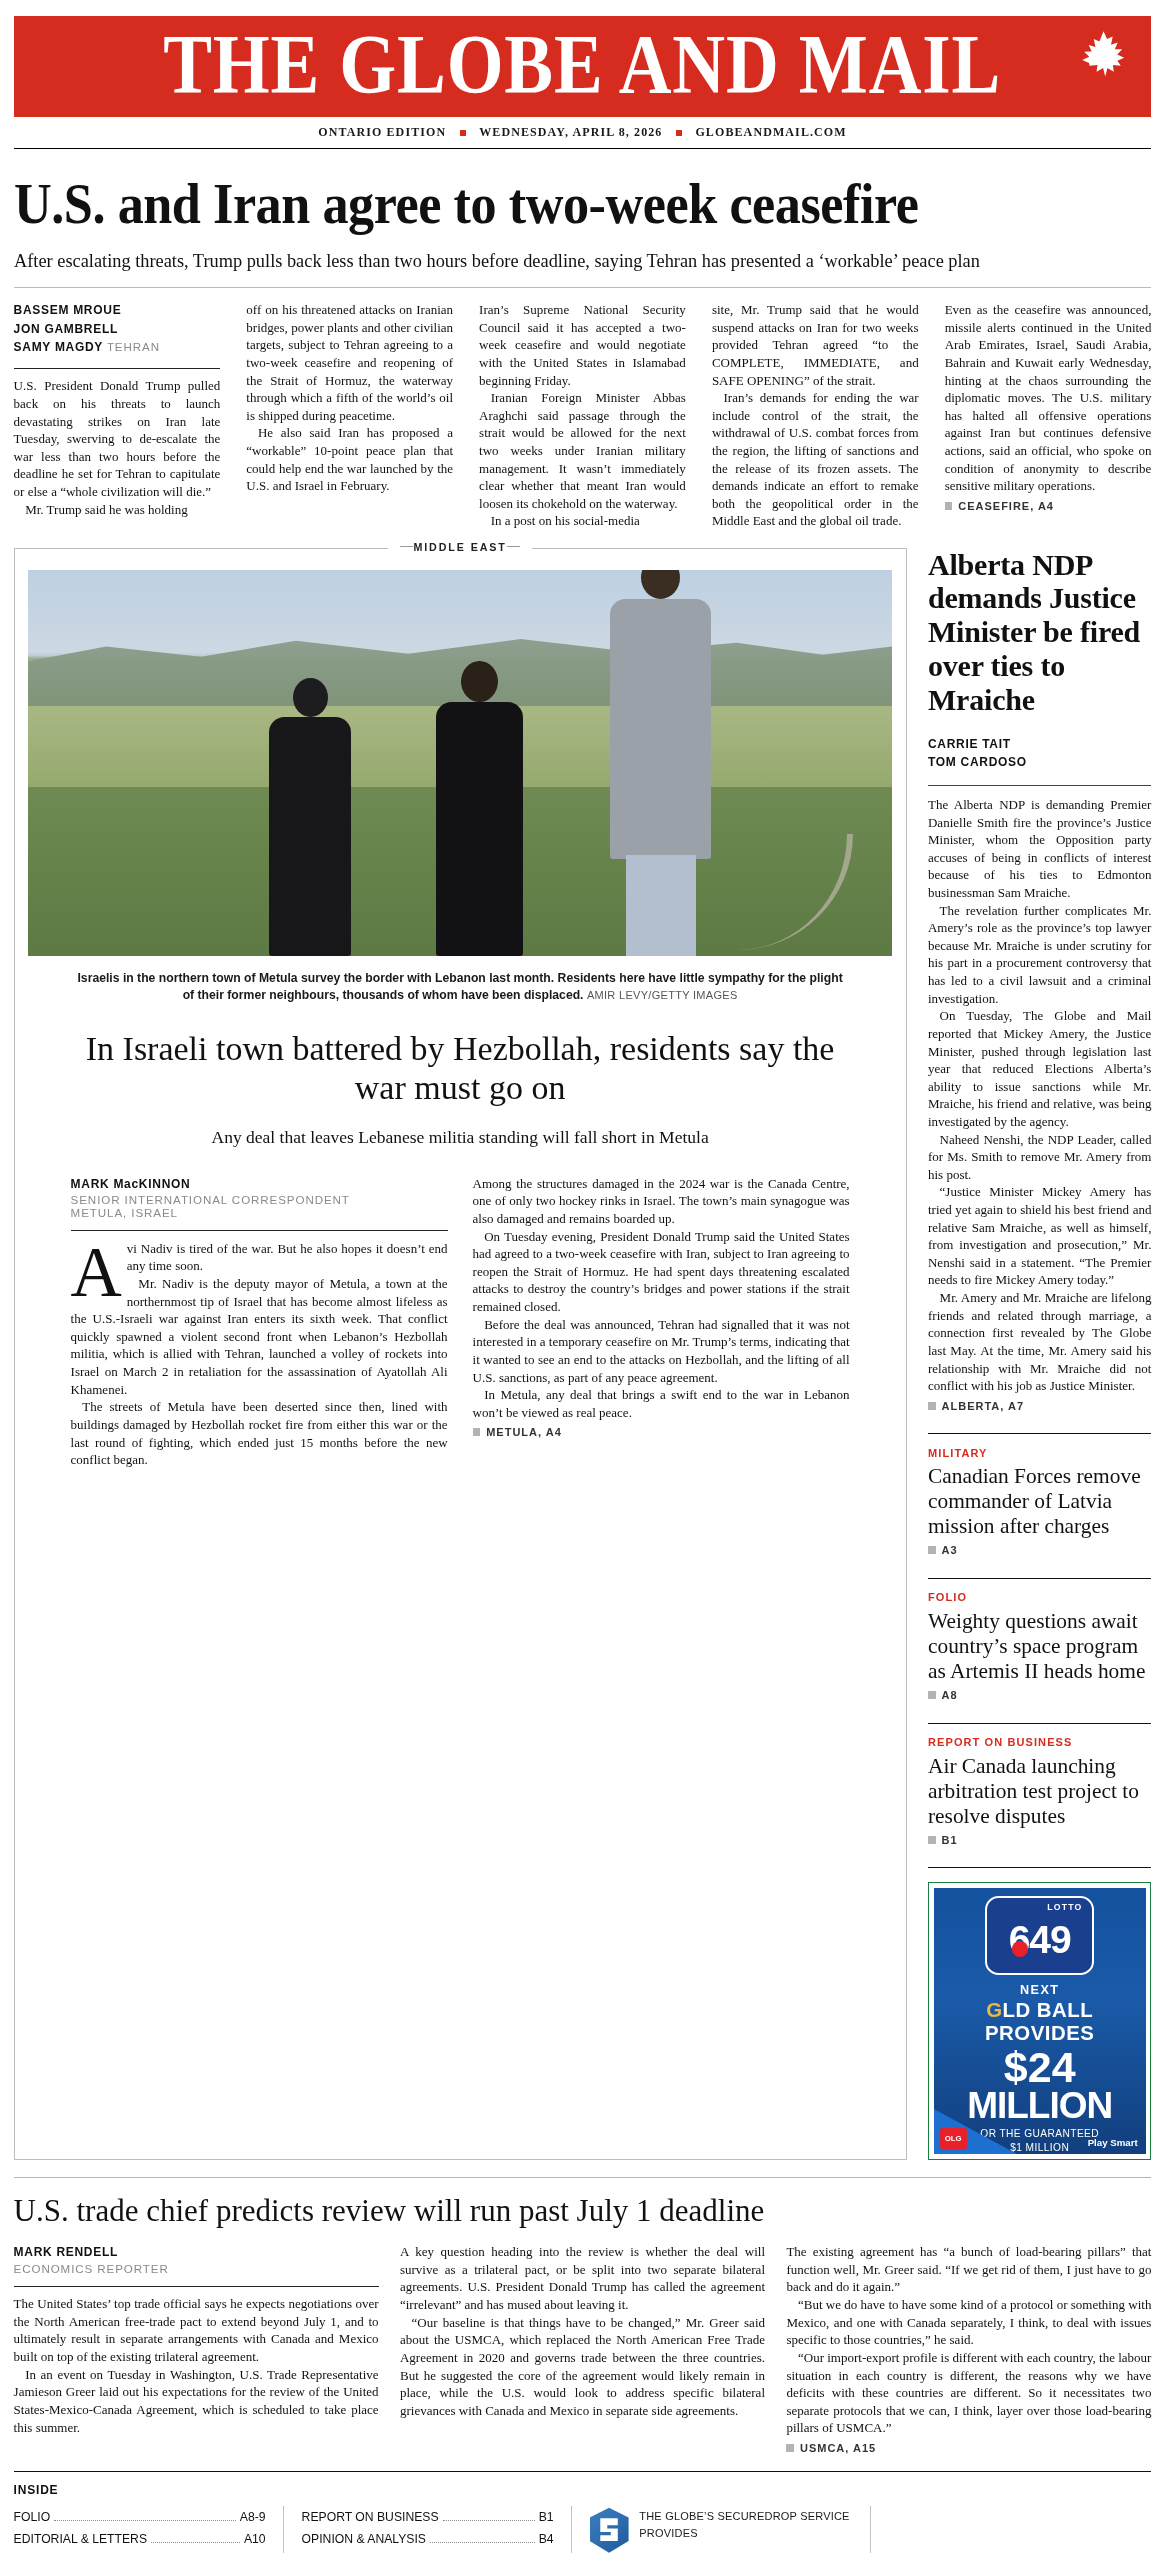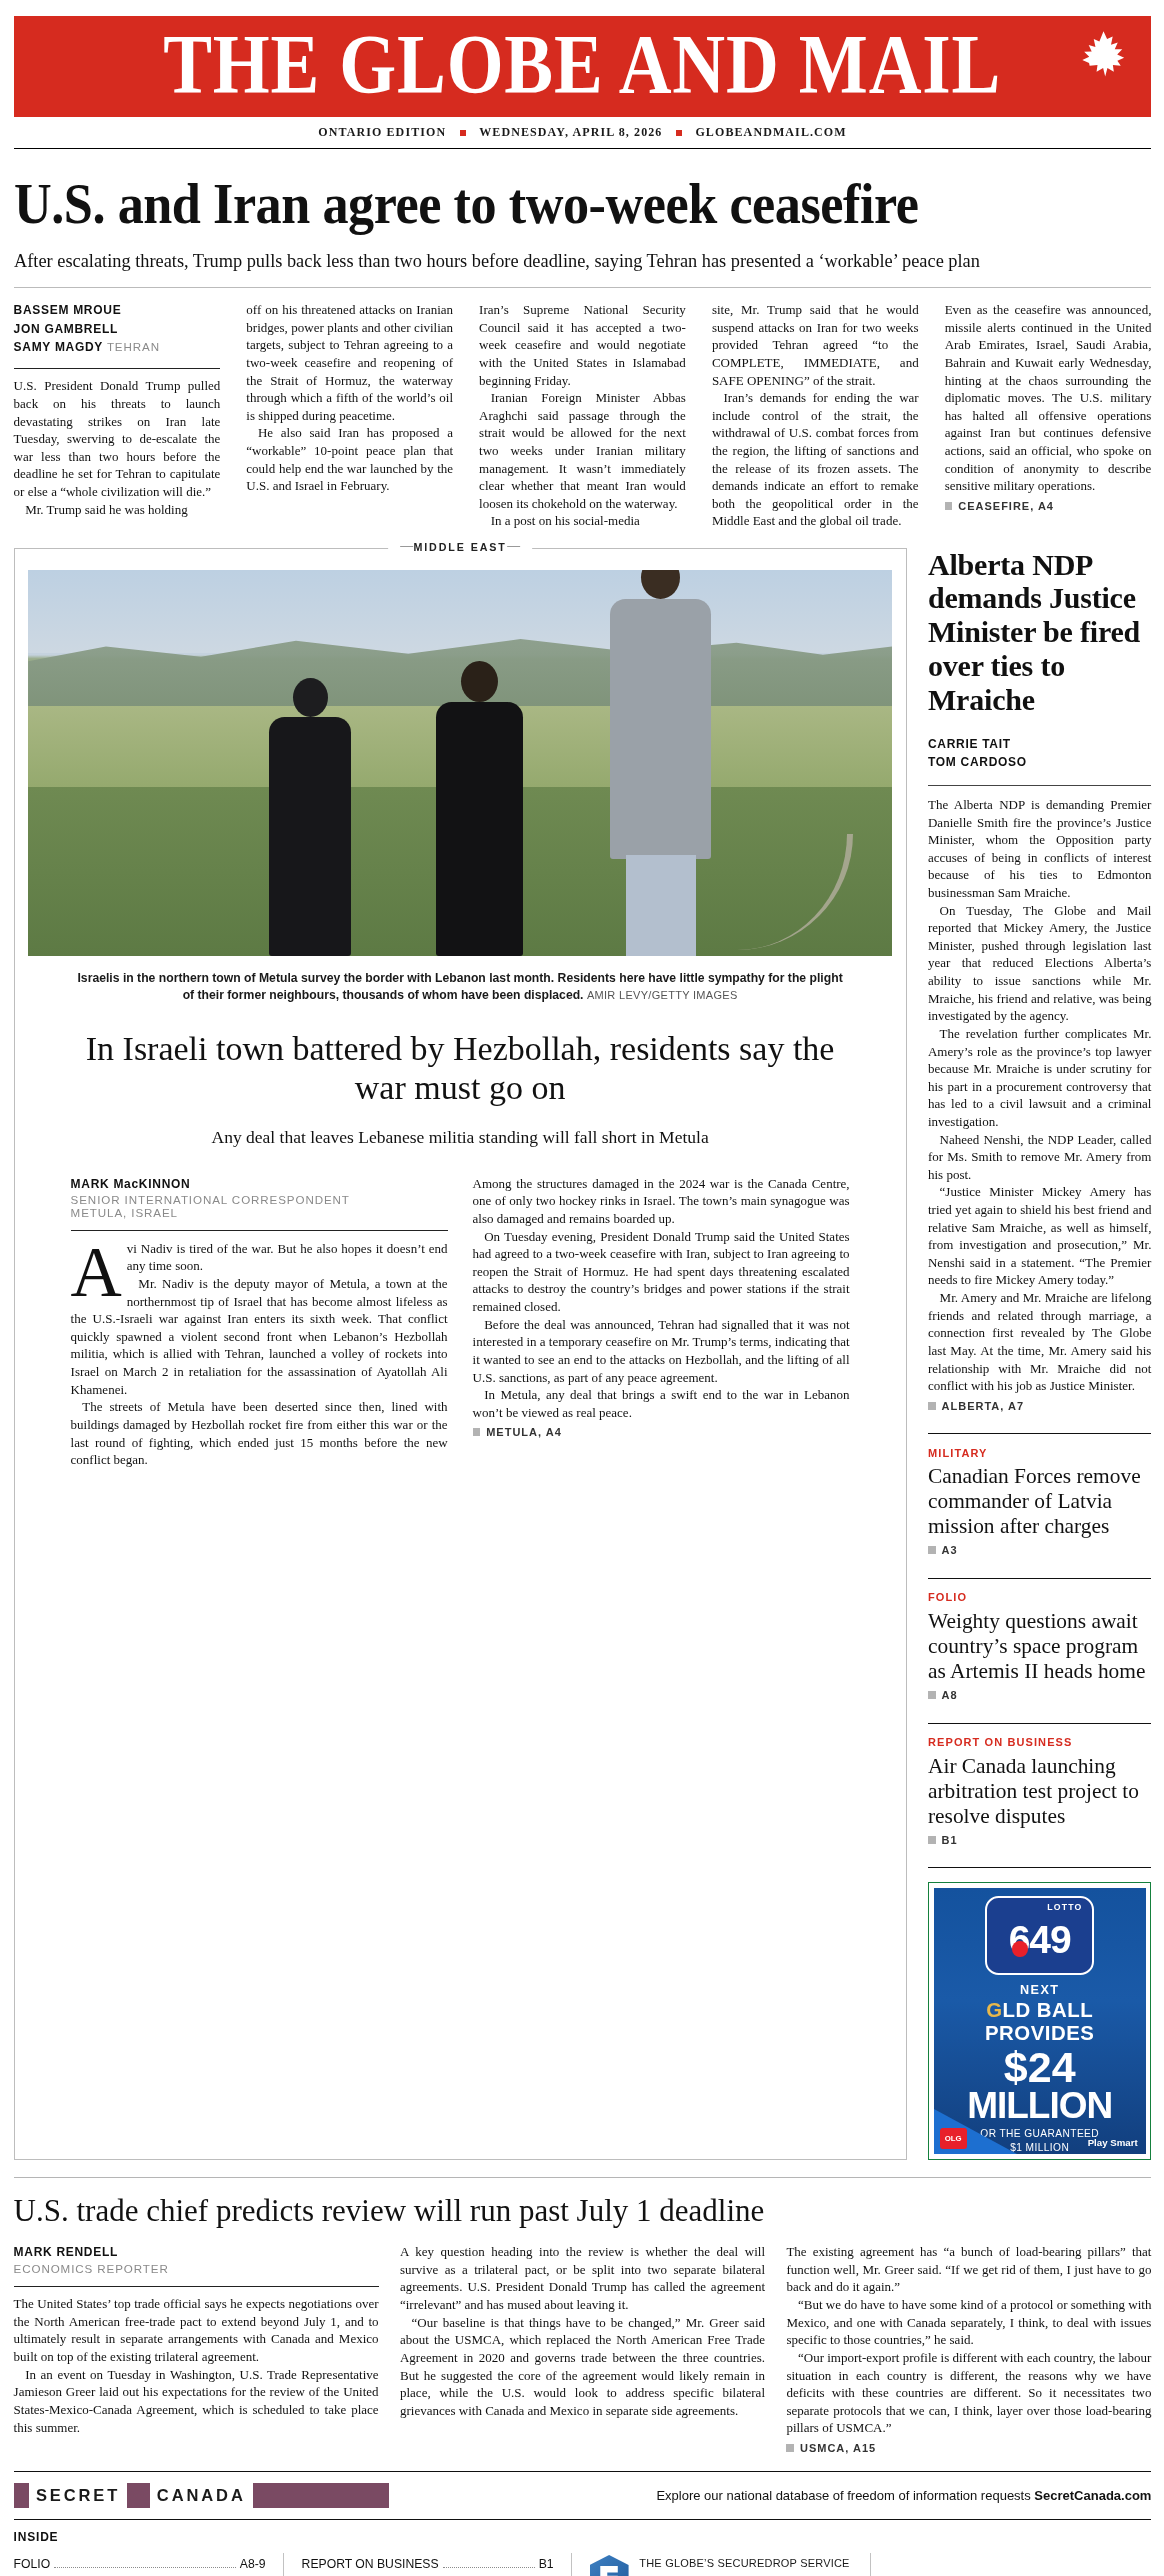--- a/index.html
+++ b/index.html
@@ -429,22 +429,22 @@
     </div>
 
     <div>
       <h2 class="side-head">Alberta NDP demands Justice Minister be fired over ties to Mraiche</h2>
       <div style="height:17.5px"></div>
       <div class="byline-name">CARRIE TAIT</div>
       <div class="byline-name">TOM CARDOSO</div>
       <div class="side-rule"></div>
       <div class="bodytext">
         <p>The Alberta NDP is demanding Premier Danielle Smith fire the province’s Justice Minister, whom the Opposition party accuses of being in conflicts of interest because of his ties to Edmonton businessman Sam Mraiche.</p>
+        <p>The revelation further complicates Mr. Amery’s role as the province’s top lawyer because Mr. Mraiche is under scrutiny for his part in a procurement controversy that has led to a civil lawsuit and a criminal investigation.</p>
         <p>On Tuesday, The Globe and Mail reported that Mickey Amery, the Justice Minister, pushed through legislation last year that reduced Elections Alberta’s ability to issue sanctions while Mr. Mraiche, his friend and relative, was being investigated by the agency.</p>
-        <p>The revelation further complicates Mr. Amery’s role as the province’s top lawyer because Mr. Mraiche is under scrutiny for his part in a procurement controversy that has led to a civil lawsuit and a criminal investigation.</p>
         <p>Naheed Nenshi, the NDP Leader, called for Ms. Smith to remove Mr. Amery from his post.</p>
         <p>“Justice Minister Mickey Amery has tried yet again to shield his best friend and relative Sam Mraiche, as well as himself, from investigation and prosecution,” Mr. Nenshi said in a statement. “The Premier needs to fire Mickey Amery today.”</p>
         <p>Mr. Amery and Mr. Mraiche are lifelong friends and related through marriage, a connection first revealed by The Globe last May. At the time, Mr. Amery said his relationship with Mr. Mraiche did not conflict with his job as Justice Minister.</p>
       </div>
       <div class="jump">
         <span class="jump-sq"></span>
         <span>ALBERTA, A7</span>
       </div>
 
       <div class="side-rule-thick"></div>
@@ -527,32 +527,20 @@
         <p>“Our import-export profile is different with each country, the labour situation in each country is different, the reasons why we have deficits with these countries are different. So it necessitates two separate protocols that we can, I think, layer over those load-bearing pillars of USMCA.”</p>
       </div>
       <div class="jump">
         <span class="jump-sq"></span>
         <span>USMCA, A15</span>
       </div>
     </div>
   </div>
 
   <div class="sc-rule"></div>
-  <div class="sc-row">
-    <div class="sc-logo">
-      <span class="sc-blk" style="width:15.5px"></span>
-      <span class="sc-txt">SECRET</span>
-      <span class="sc-blk" style="width:23px"></span>
-      <span class="sc-txt">CANADA</span>
-      <span class="sc-blk" style="width:136px"></span>
-    </div>
-    <div class="sc-tag">
-      <span>Explore our national database of freedom of information requests </span><b>SecretCanada.com</b>
-    </div>
-  </div>
 
   <div class="inside-label">INSIDE</div>
   <div class="index-grid">
 
     <div>
       <div class="idx-row">
           <span>FOLIO</span>
           <span class="idx-dots"></span>
           <span class="idx-pg">A8-9</span>
         </div>

